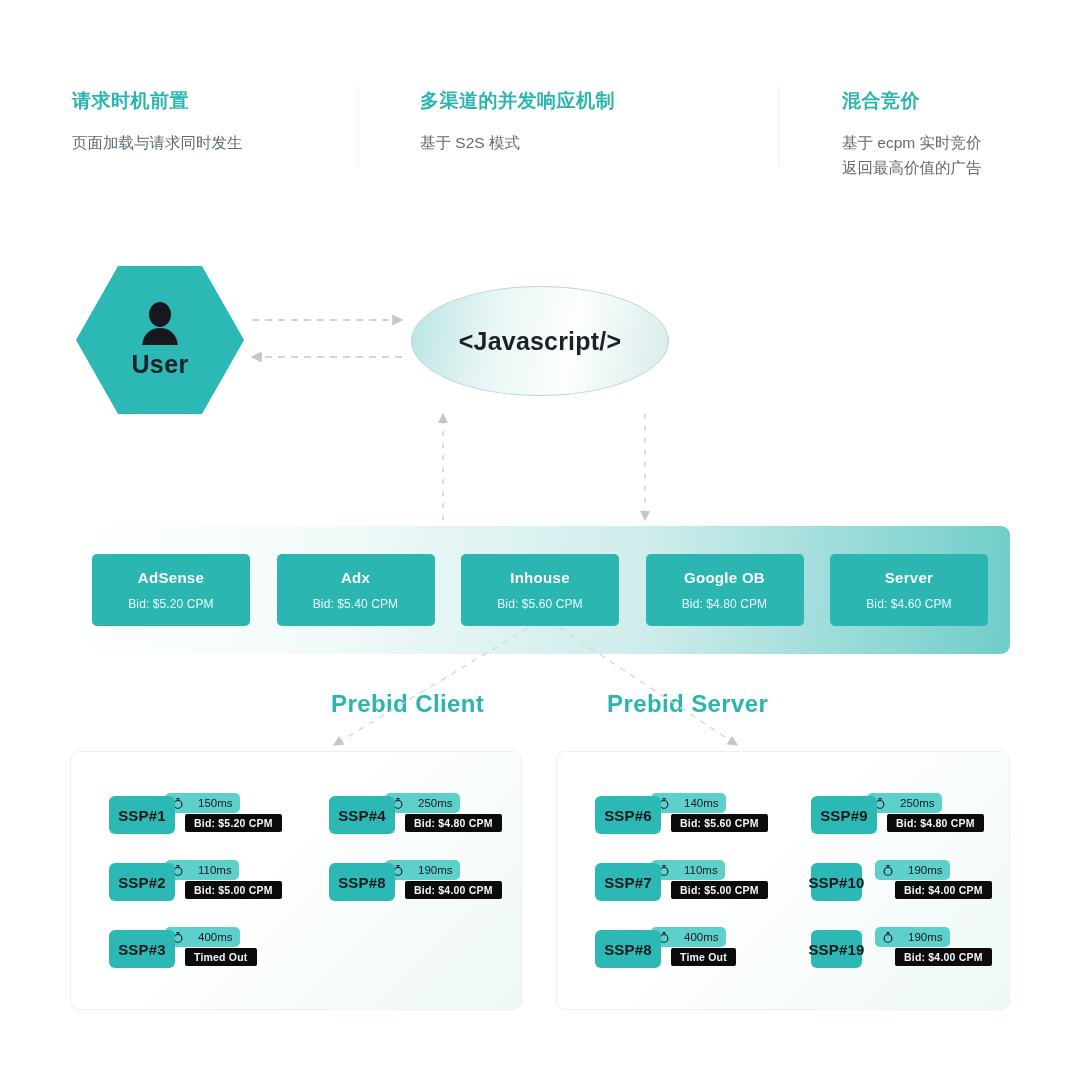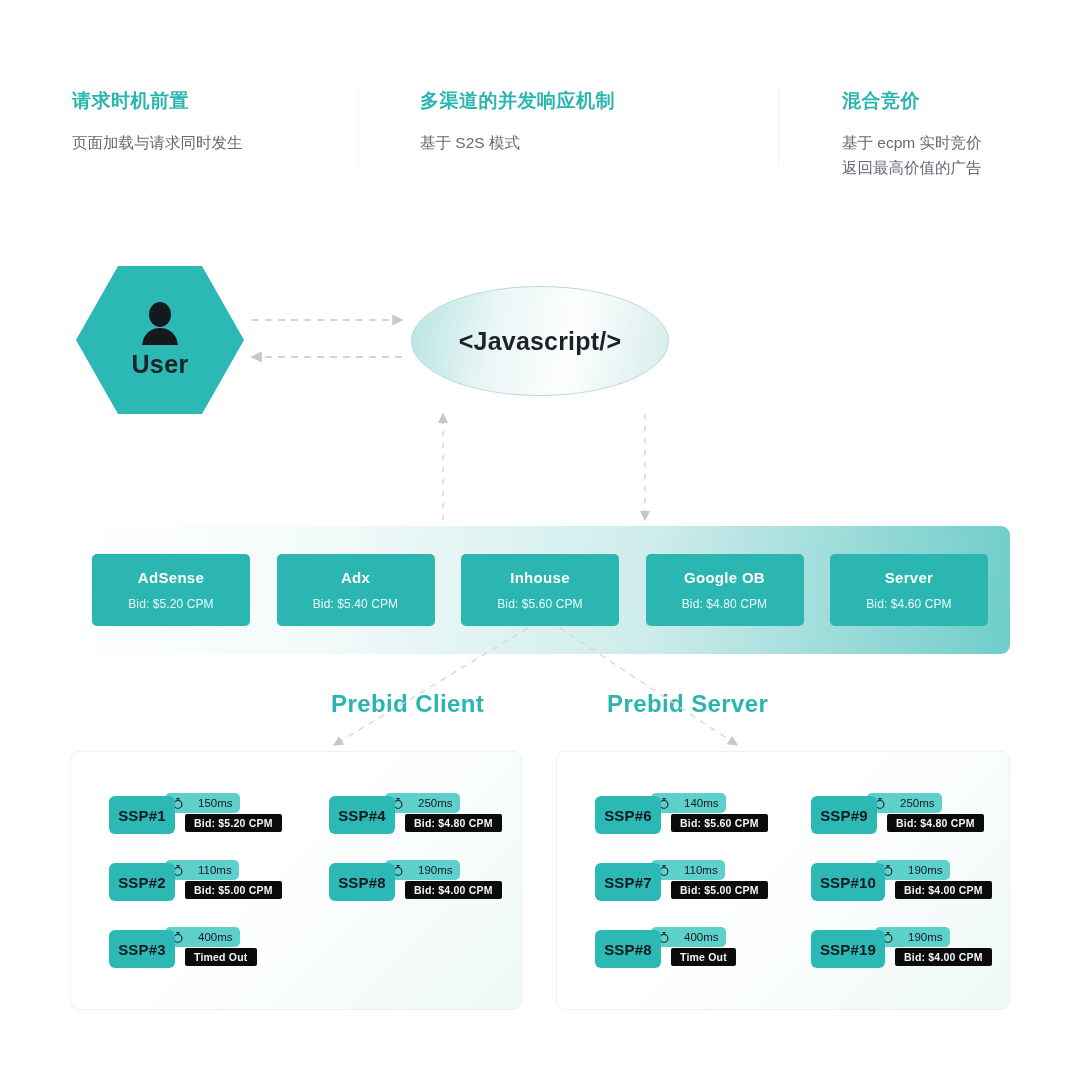--- a/index.html
+++ b/index.html
@@ -103,21 +103,21 @@
 
   .ssp-row { position: absolute; height: 46px; }
   .ssp-box {
     position: absolute; left: 0; top: 3px;
     width: 66px; height: 38px;
     background: #2cb8b4;
     border-radius: 6px;
     display: flex; align-items: center; justify-content: center;
     z-index: 2;
   }
-  .ssp-box.wide { width: 74px; }
+  .ssp-box.wide { width: 51px; }
   .ssp-name { color:#15191d; font-size:15px; font-weight:bold; letter-spacing:.2px; }
   .time-badge {
     position: absolute; left: 56px; top: 0;
     height: 20px; min-width: 74px;
     background: #5ed0cc;
     border-radius: 5px;
     display: flex; align-items: center; gap: 3px;
     padding: 0 7px 0 8px;
     z-index: 1;
   }

